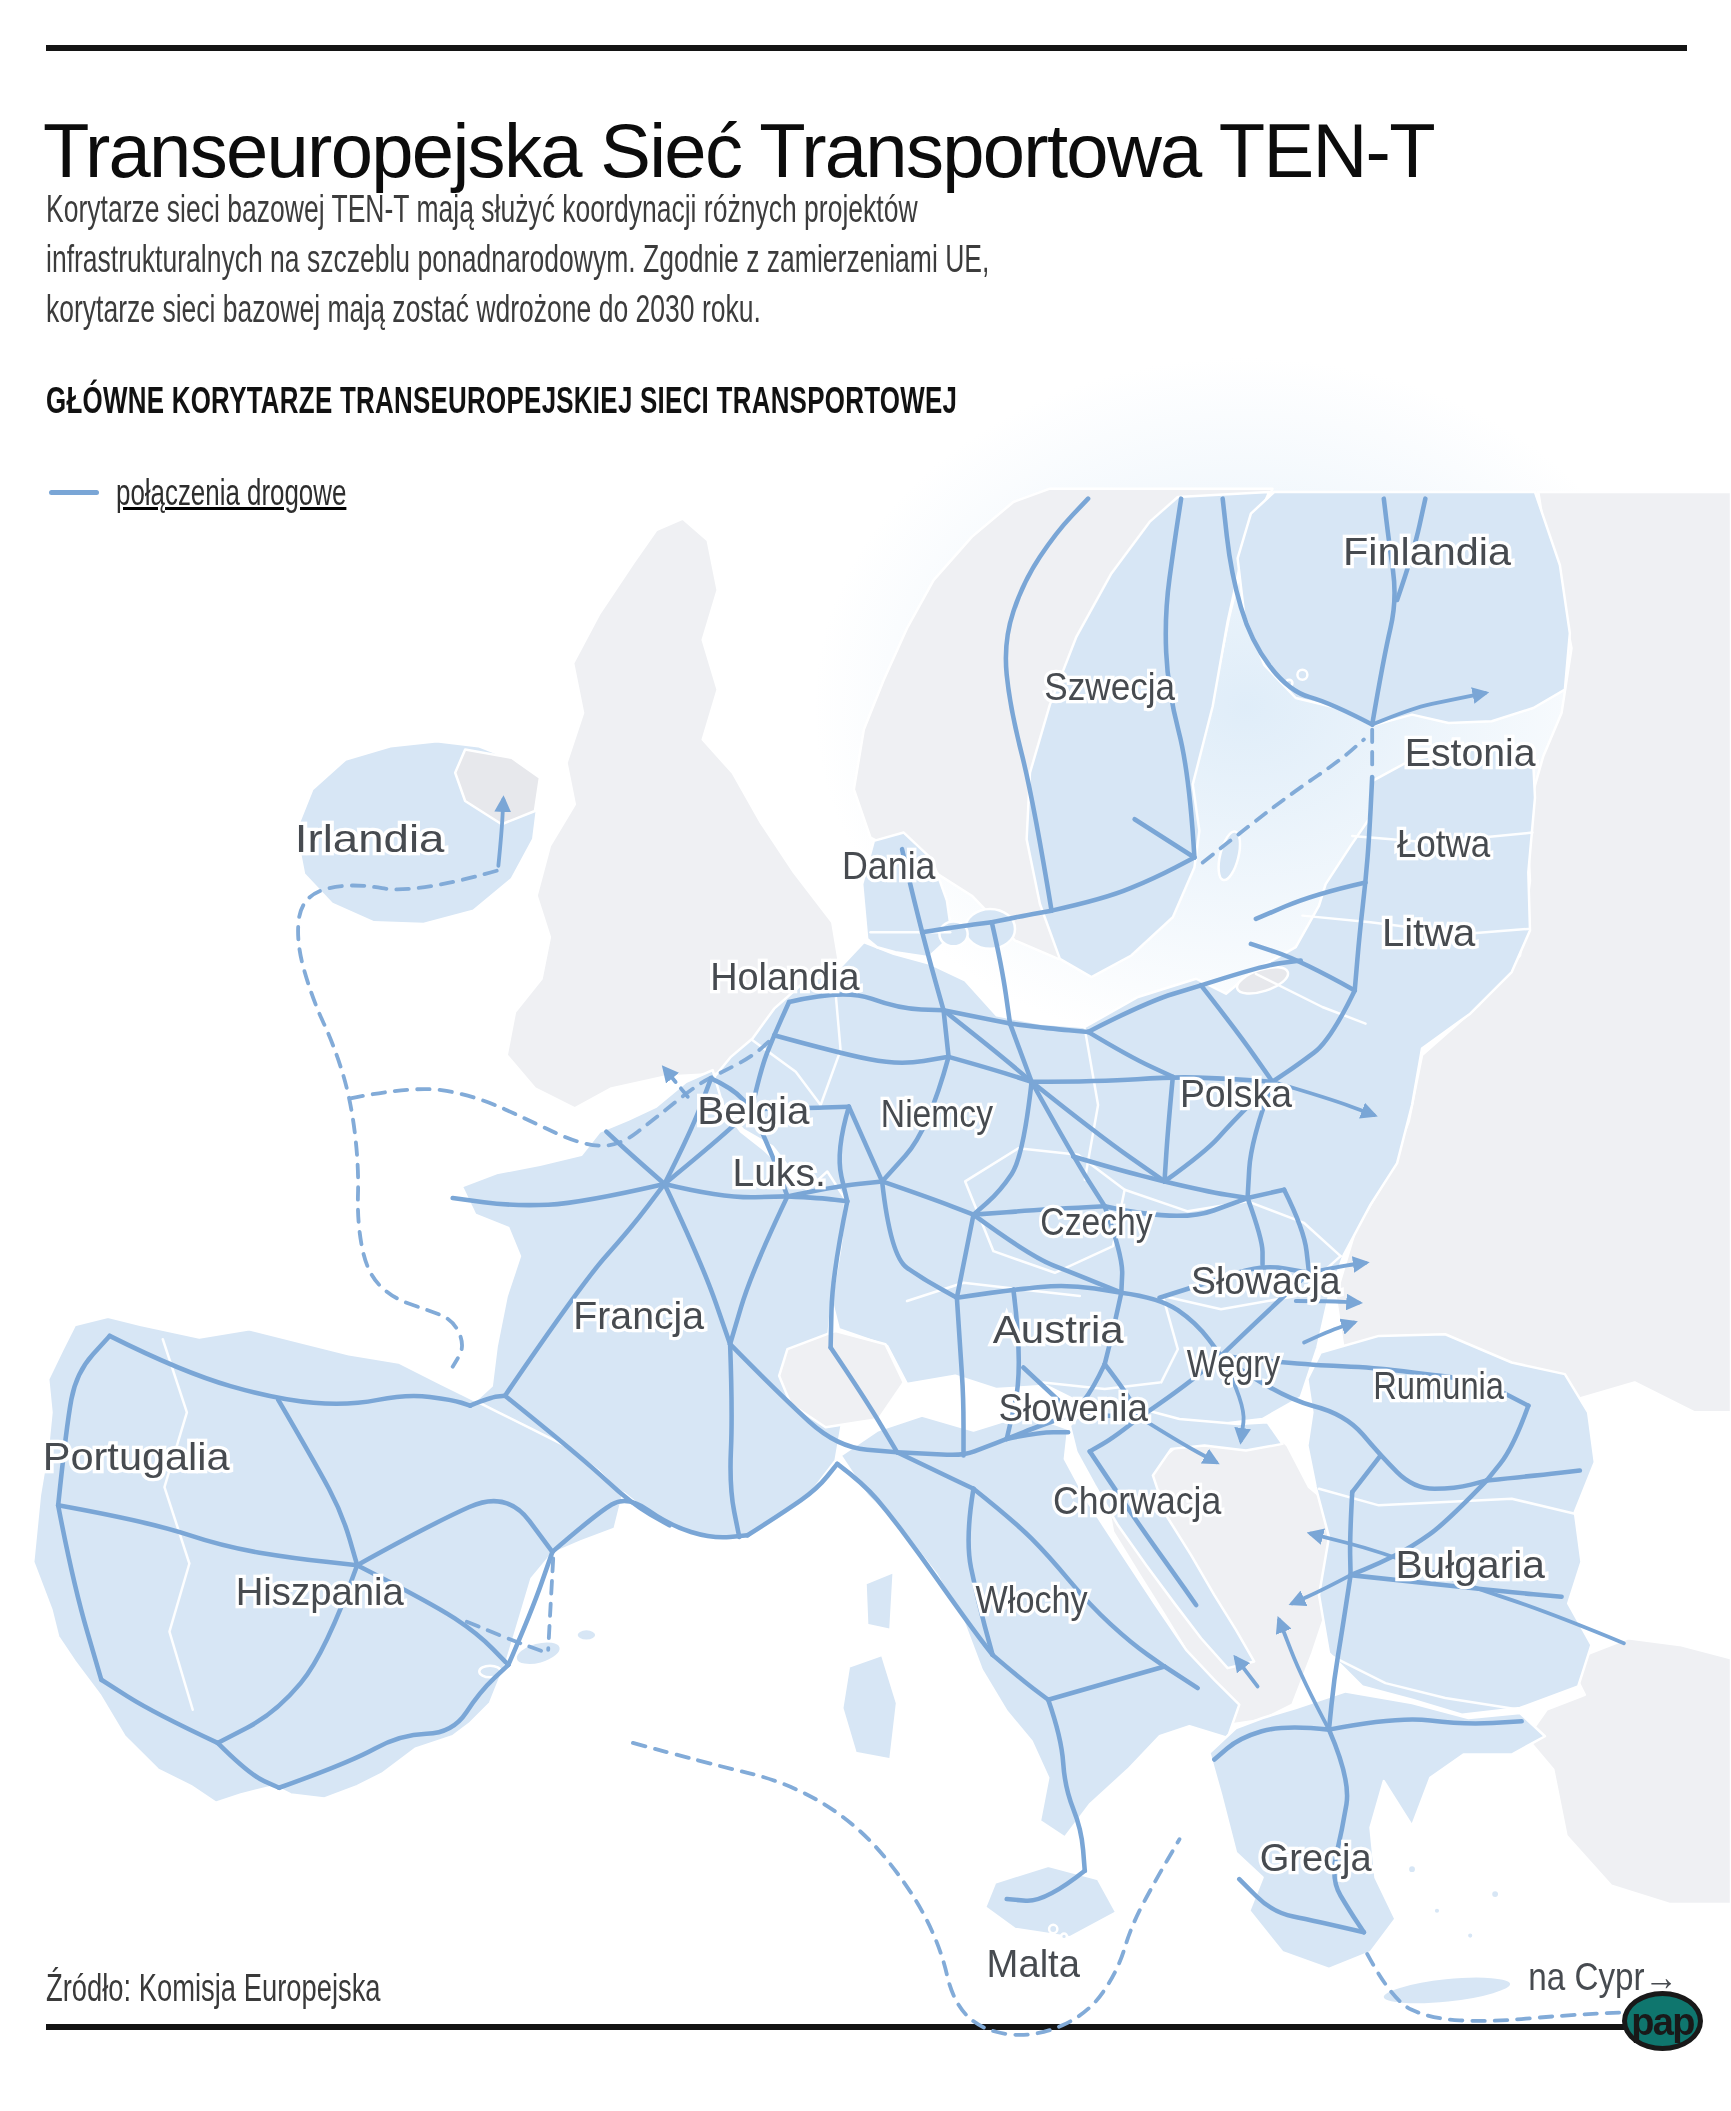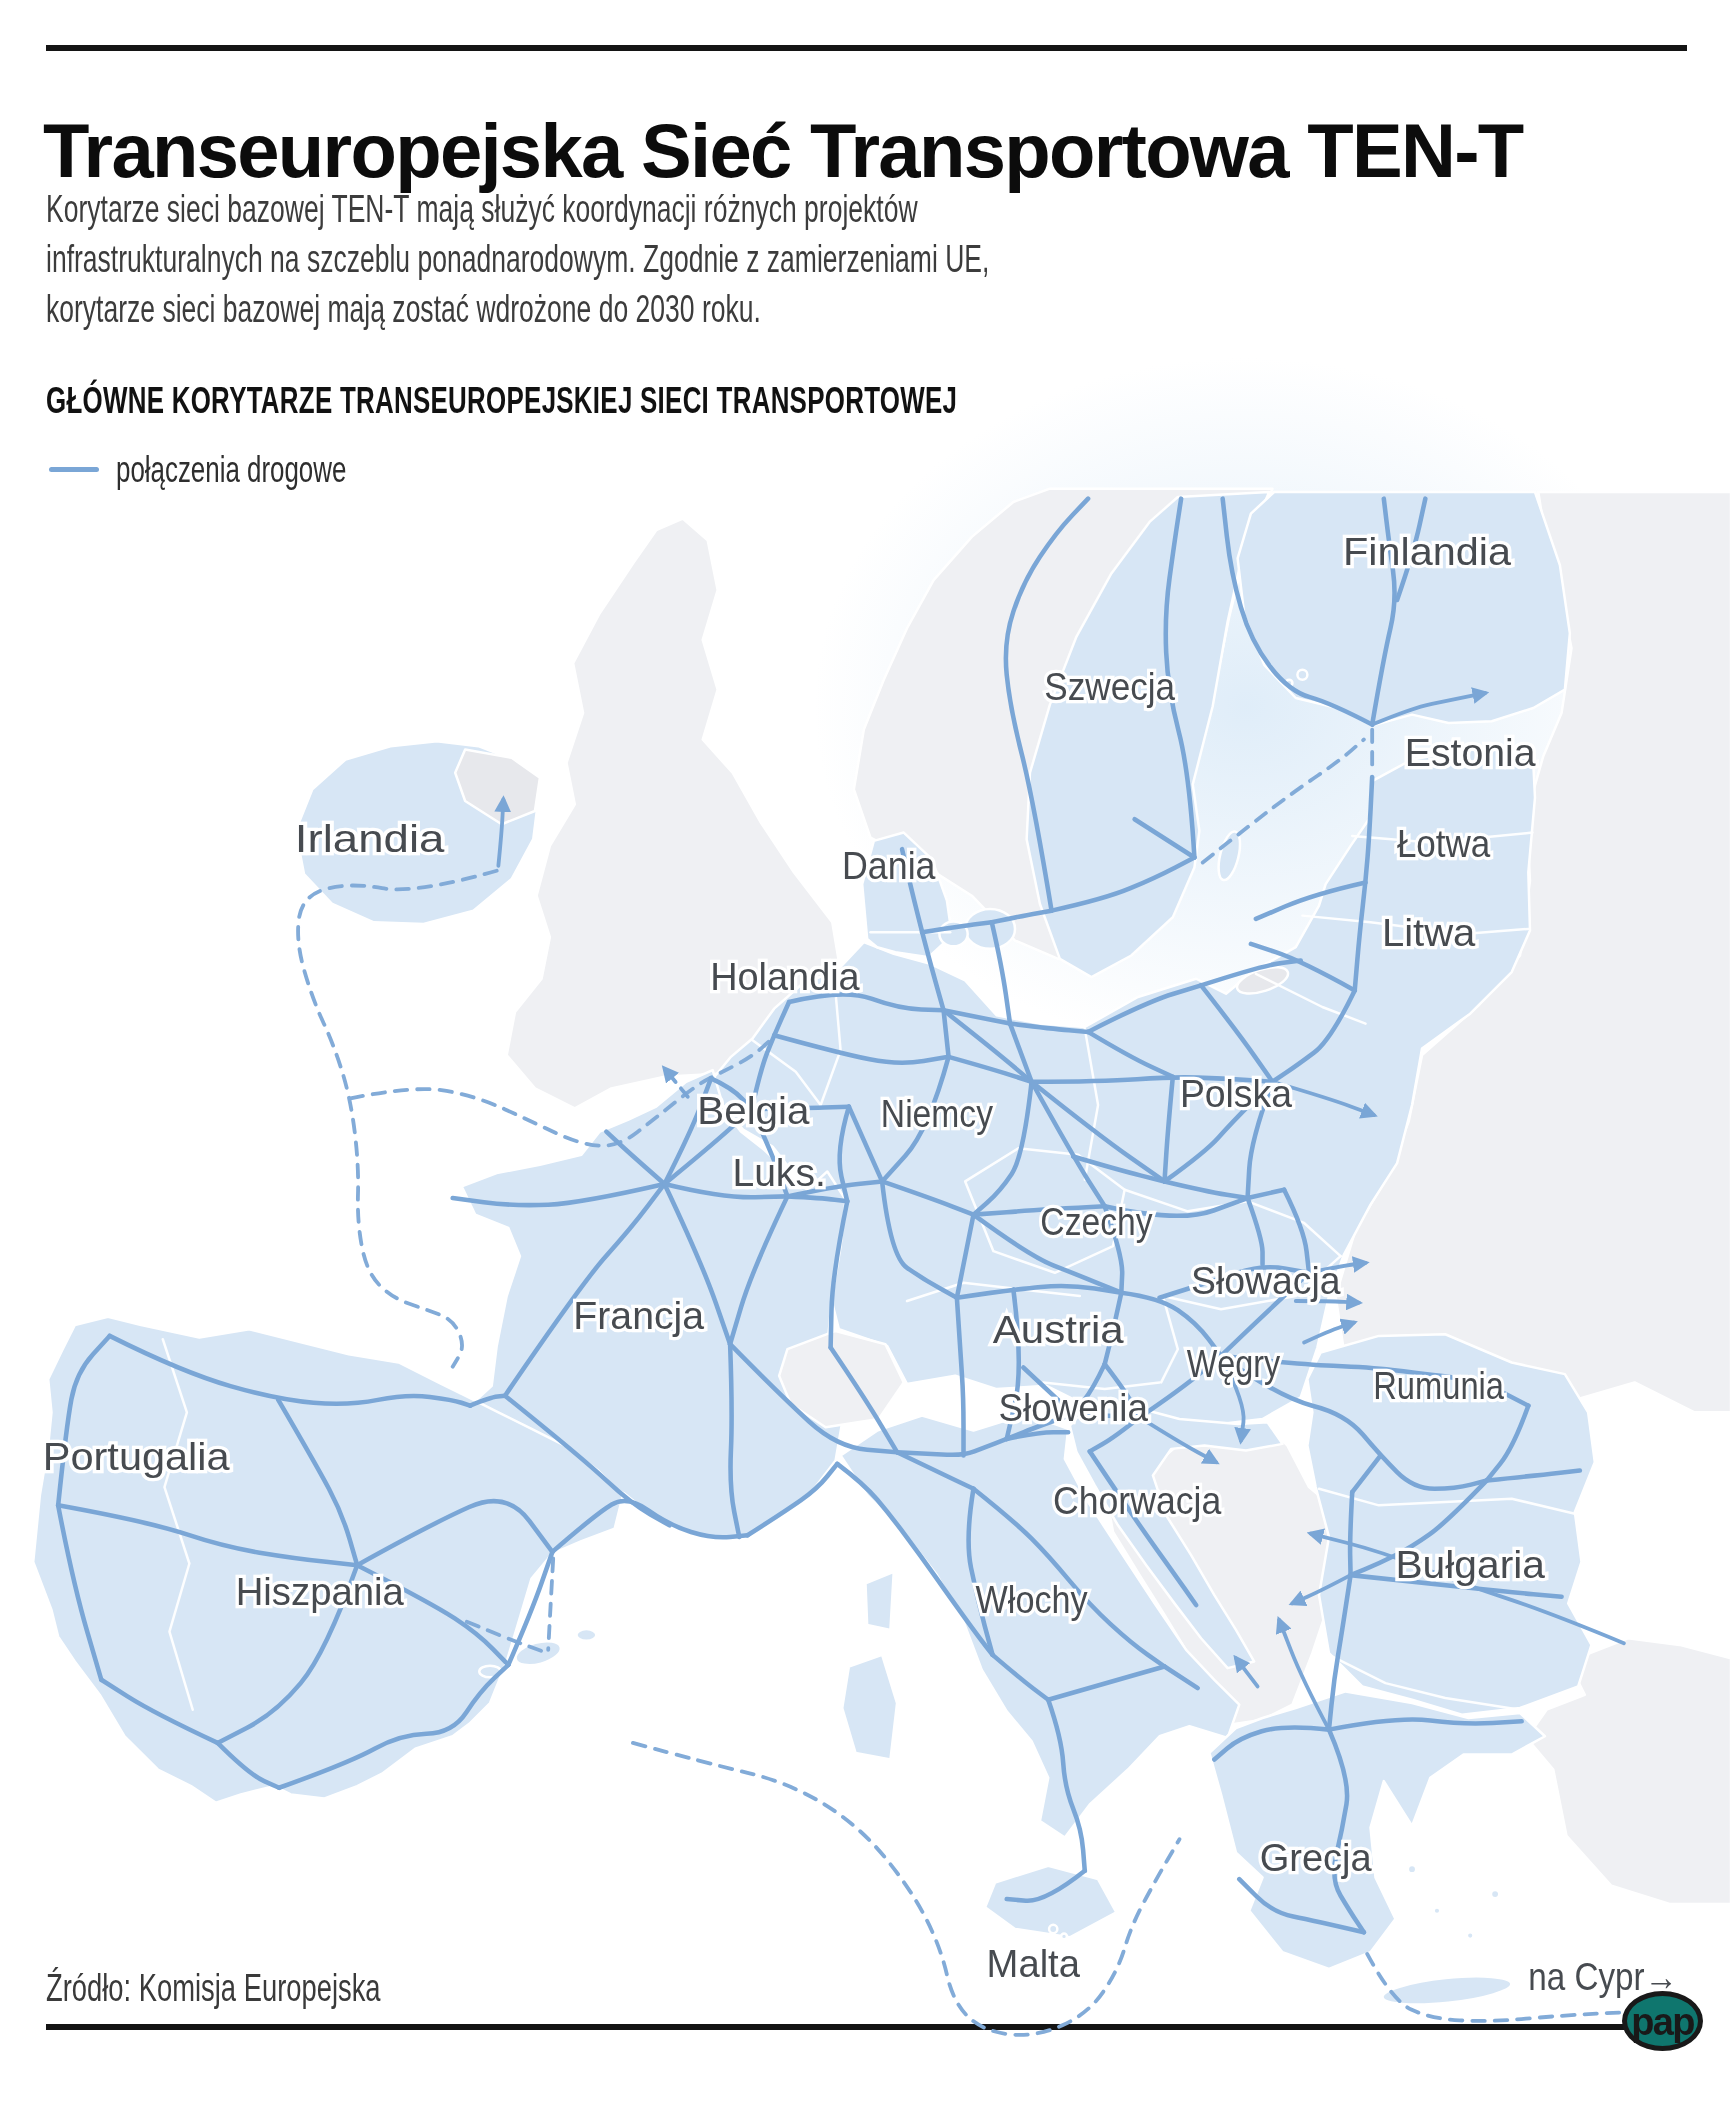--- a/index.html
+++ b/index.html
@@ -1,29 +1,29 @@
 <!DOCTYPE html>
 <html style="font-size:13.3px"><head>
 <meta charset="utf-8">
 <style>
   html,body{margin:0;padding:0;background:#fff;}
   body{width:1731px;height:2112px;position:relative;overflow:hidden;
        font-family:"Liberation Sans","DejaVu Sans",sans-serif;}
   .rule{position:absolute;left:46px;width:1641px;height:5.8px;background:#141414;}
   #rule-top{top:45px;}
   #rule-bottom{top:2024px;width:1641px;}
-  #title{position:absolute;left:43px;top:56px;font-size:76px;font-weight:bold;
+  #title{position:absolute;left:43px;top:56px;font-size:76px;font-weight:normal;
          color:#0c0c0c;letter-spacing:-1.7px;white-space:nowrap;}
   #subtitle{position:absolute;left:46px;top:184px;font-size:39px;color:#3c3c3c;
             line-height:1.28;width:1412px;transform:scaleX(.68);transform-origin:left top;
             white-space:pre-line;}
   #section-heading{position:absolute;left:46px;top:380px;font-size:37px;font-weight:bold;
             color:#111;letter-spacing:0.4px;transform:scaleX(.70);transform-origin:left top;
             white-space:nowrap;}
-  #legend{position:absolute;left:46px;top:443px;z-index:3;}
+  #legend{position:absolute;left:46px;top:466px;z-index:3;text-decoration:underline;}
   .legend-item{display:flex;align-items:center;height:53px;}
   .legend-swatch{width:55px;display:flex;justify-content:center;align-items:center;flex:none;}
   .legend-label{font-size:37px;color:#2e2e2e;transform:scaleX(.70);transform-origin:left center;
                 white-space:nowrap;margin-left:15px;}
   .sw-solid{width:50px;height:5px;border-radius:2.5px;background:#7aa6d6;}
   .sw-dashed{width:50px;height:0;border-top:5px dashed #7aa6d6;}
   #map-svg{position:absolute;left:0;top:0;z-index:1;}
   #source{position:absolute;left:46px;top:1967px;font-size:38px;color:#3a3a3a;
           transform:scaleX(.72);transform-origin:left top;white-space:nowrap;z-index:3;}
   #pap-logo{position:absolute;left:1622px;top:1991px;width:71px;height:50px;

